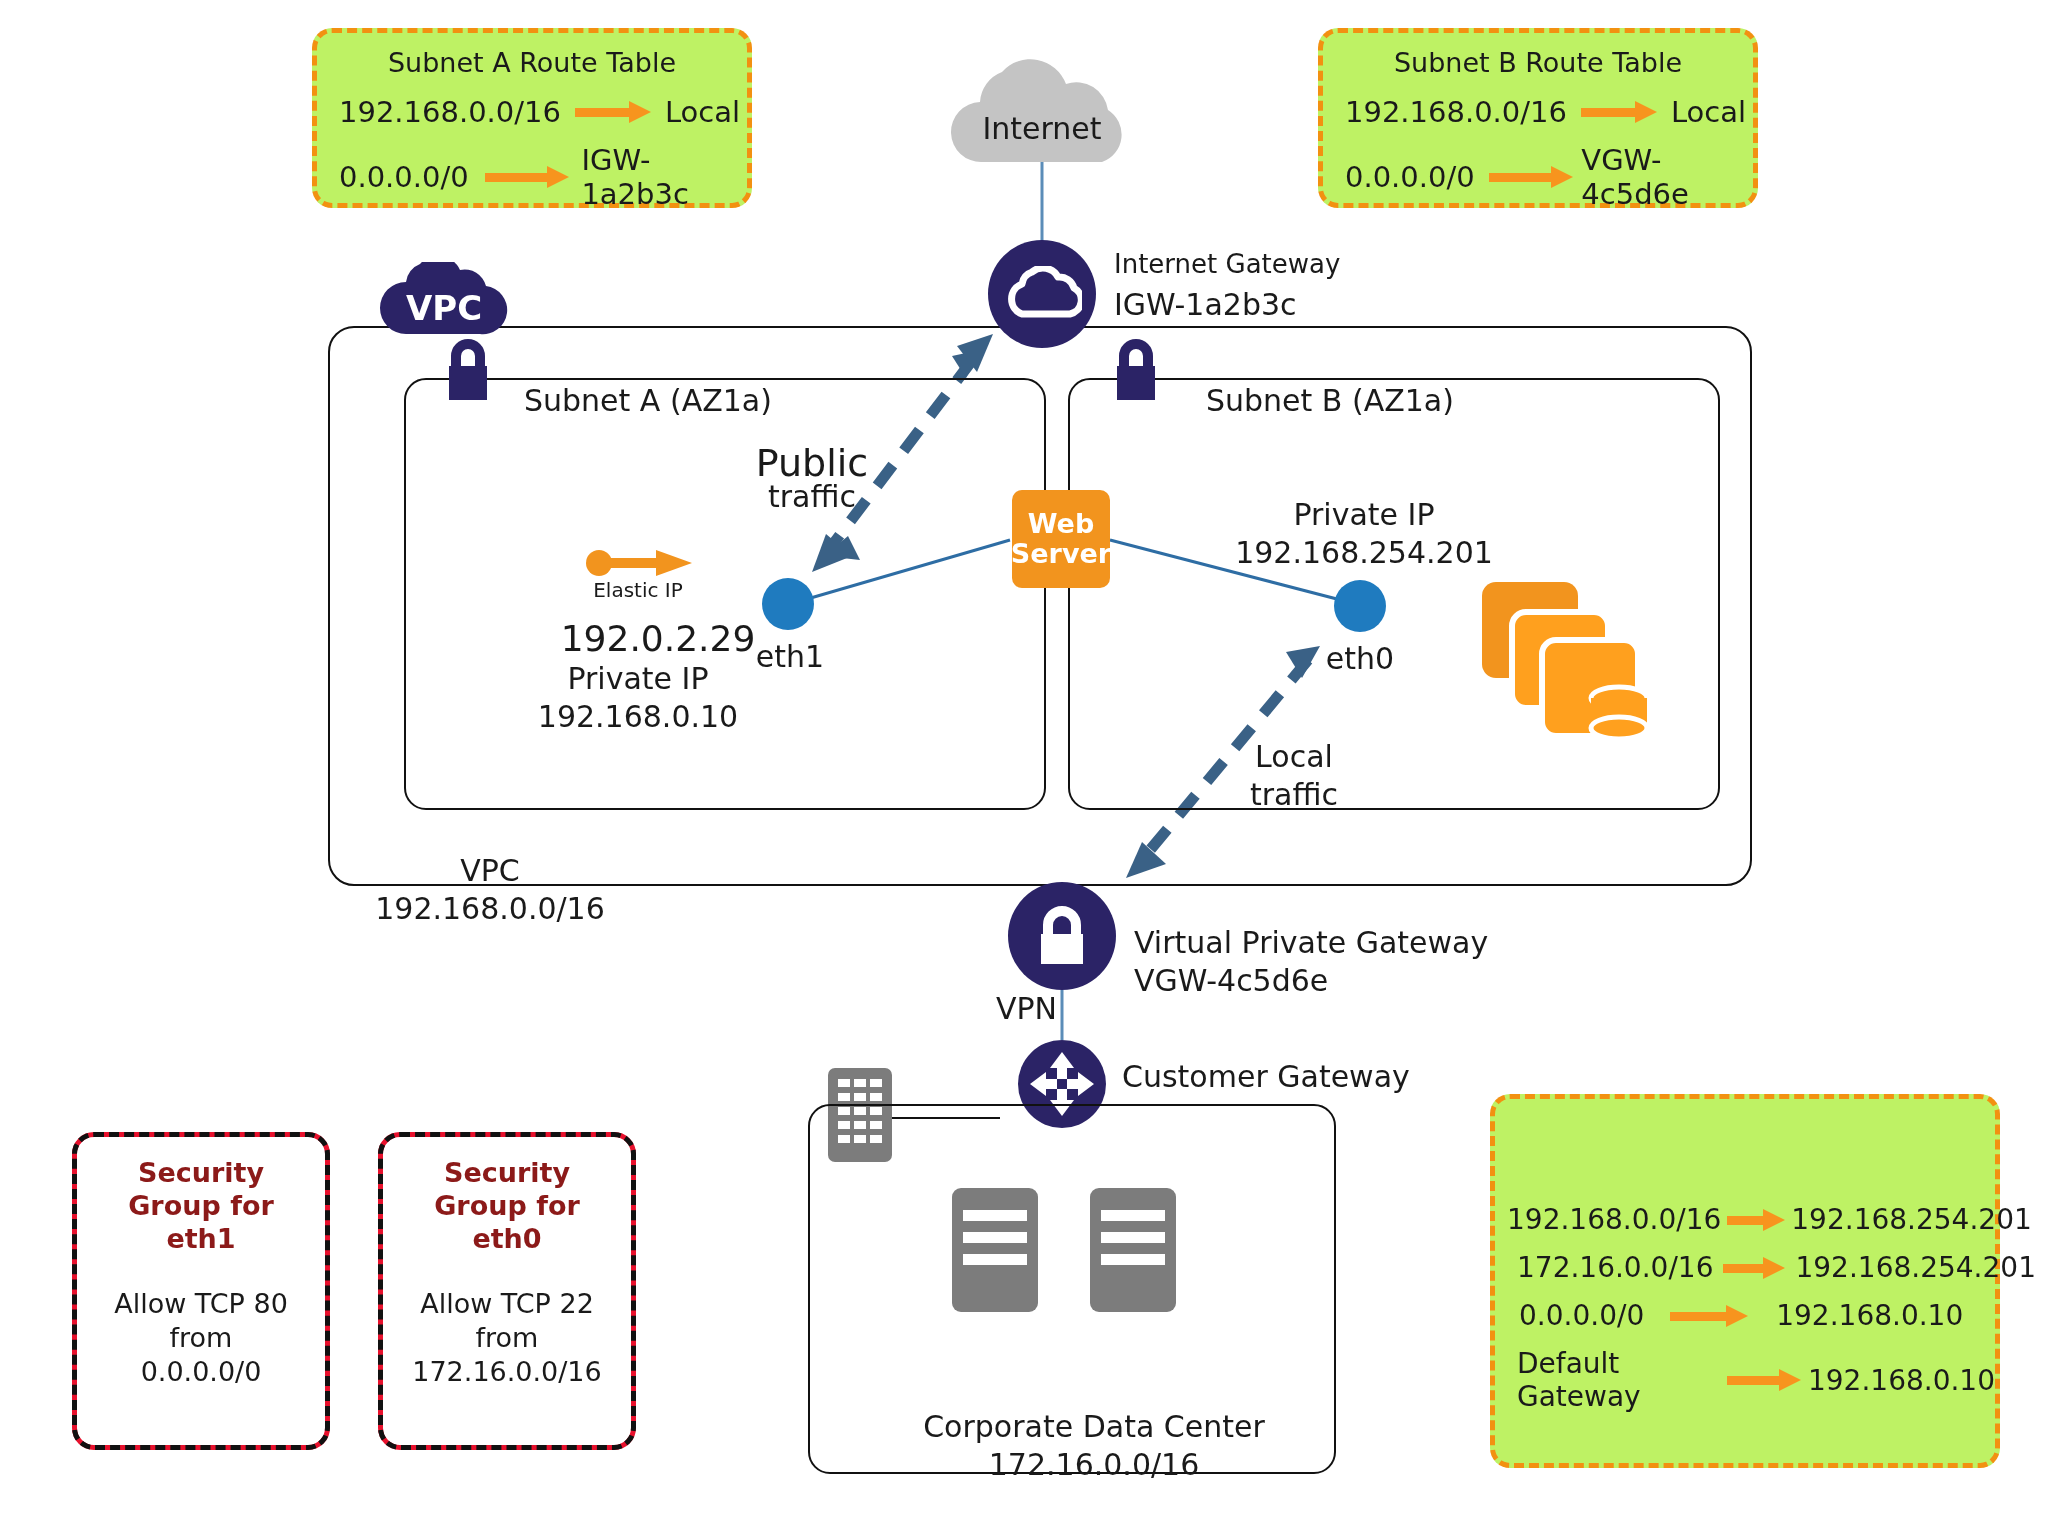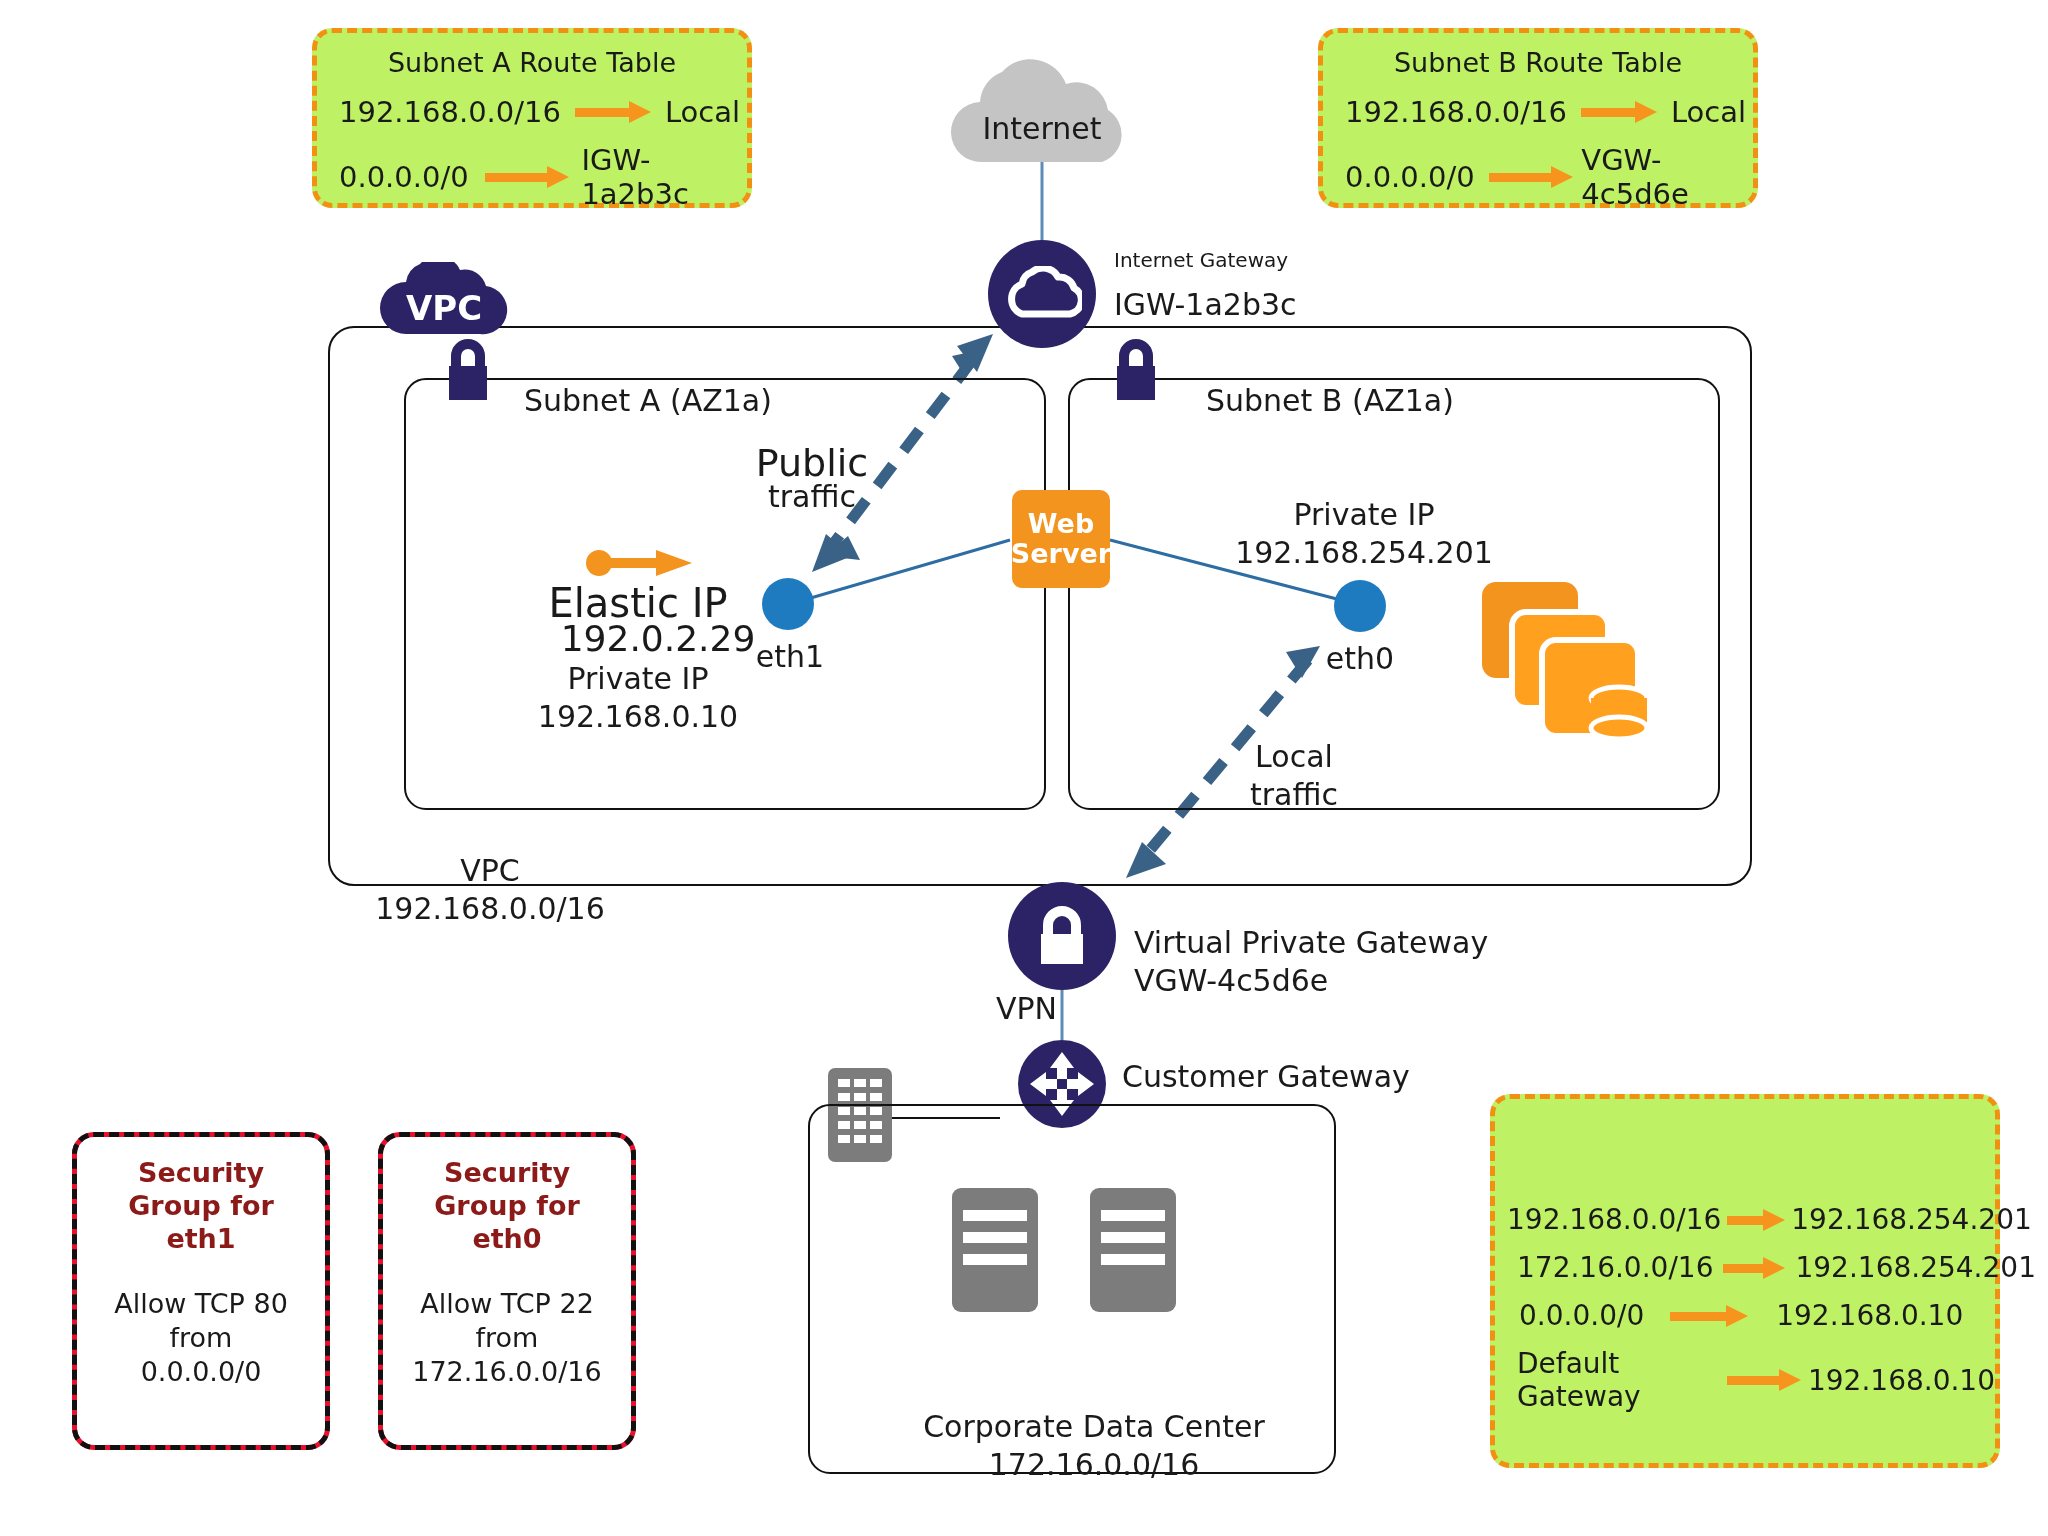--- a/index.html
+++ b/index.html
@@ -105,29 +105,29 @@
 
 <svg class="abs" style="left:930px;top:52px;width:230px;height:116px;" viewBox="0 0 230 116">
   <path d="M52,110 a30,30 0 0 1 -2,-60 a34,34 0 0 1 22,-30 a38,38 0 0 1 64,12 a32,32 0 0 1 42,26 a29,29 0 0 1 -6,52 Z" fill="#C4C4C4"></path>
 </svg>
 <div class="txt ctr" style="left:1042px;top:110px;font-size:30px;">Internet</div>
 
 <div class="navycircle" style="left:988px;top:240px;width:108px;height:108px;"></div>
 <svg class="abs" style="left:1004px;top:266px;width:78px;height:58px;" viewBox="0 0 78 58">
   <path d="M18,48 a16,16 0 0 1 0,-30 a15,15 0 0 1 10,-12 a17,17 0 0 1 26,5 a15,15 0 0 1 16,11 a14,14 0 0 1 -4,26 Z" fill="none" stroke="#ffffff" stroke-width="7" stroke-linejoin="round"></path>
 </svg>
-<div class="txt" style="left:1114px;top:248px;font-size:20px;">Internet Gateway</div>
+<div class="txt" style="left:1114px;top:248px;font-size:26px;">Internet Gateway</div>
 <div class="txt" style="left:1114px;top:286px;font-size:30px;">IGW-1a2b3c</div>
 
 <svg class="abs" style="left:586px;top:548px;width:110px;height:30px;" viewBox="0 0 110 30">
   <circle cx="13" cy="15" r="13" fill="#F2941E"></circle>
   <rect x="13" y="10" width="62" height="10" fill="#F2941E"></rect>
   <polygon points="70,2 106,15 70,28" fill="#F2941E"></polygon>
 </svg>
-<div class="txt ctr" style="left:638px;top:578px;font-size:40px;">Elastic IP</div>
+<div class="txt ctr" style="left:638px;top:578px;font-size:20px;">Elastic IP</div>
 <div class="txt ctr" style="left:658px;top:616px;font-size:36px;">192.0.2.29</div>
 <div class="txt ctr" style="left:638px;top:660px;font-size:30px;">Private IP</div>
 <div class="txt ctr" style="left:638px;top:698px;font-size:30px;">192.168.0.10</div>
 
 <div class="nic" style="left:762px;top:578px;width:52px;height:52px;"></div>
 <div class="txt ctr" style="left:790px;top:638px;font-size:30px;">eth1</div>
 
 <div class="txt ctr" style="left:812px;top:440px;font-size:38px;">Public</div>
 <div class="txt ctr" style="left:812px;top:478px;font-size:30px;">traffic</div>
 

